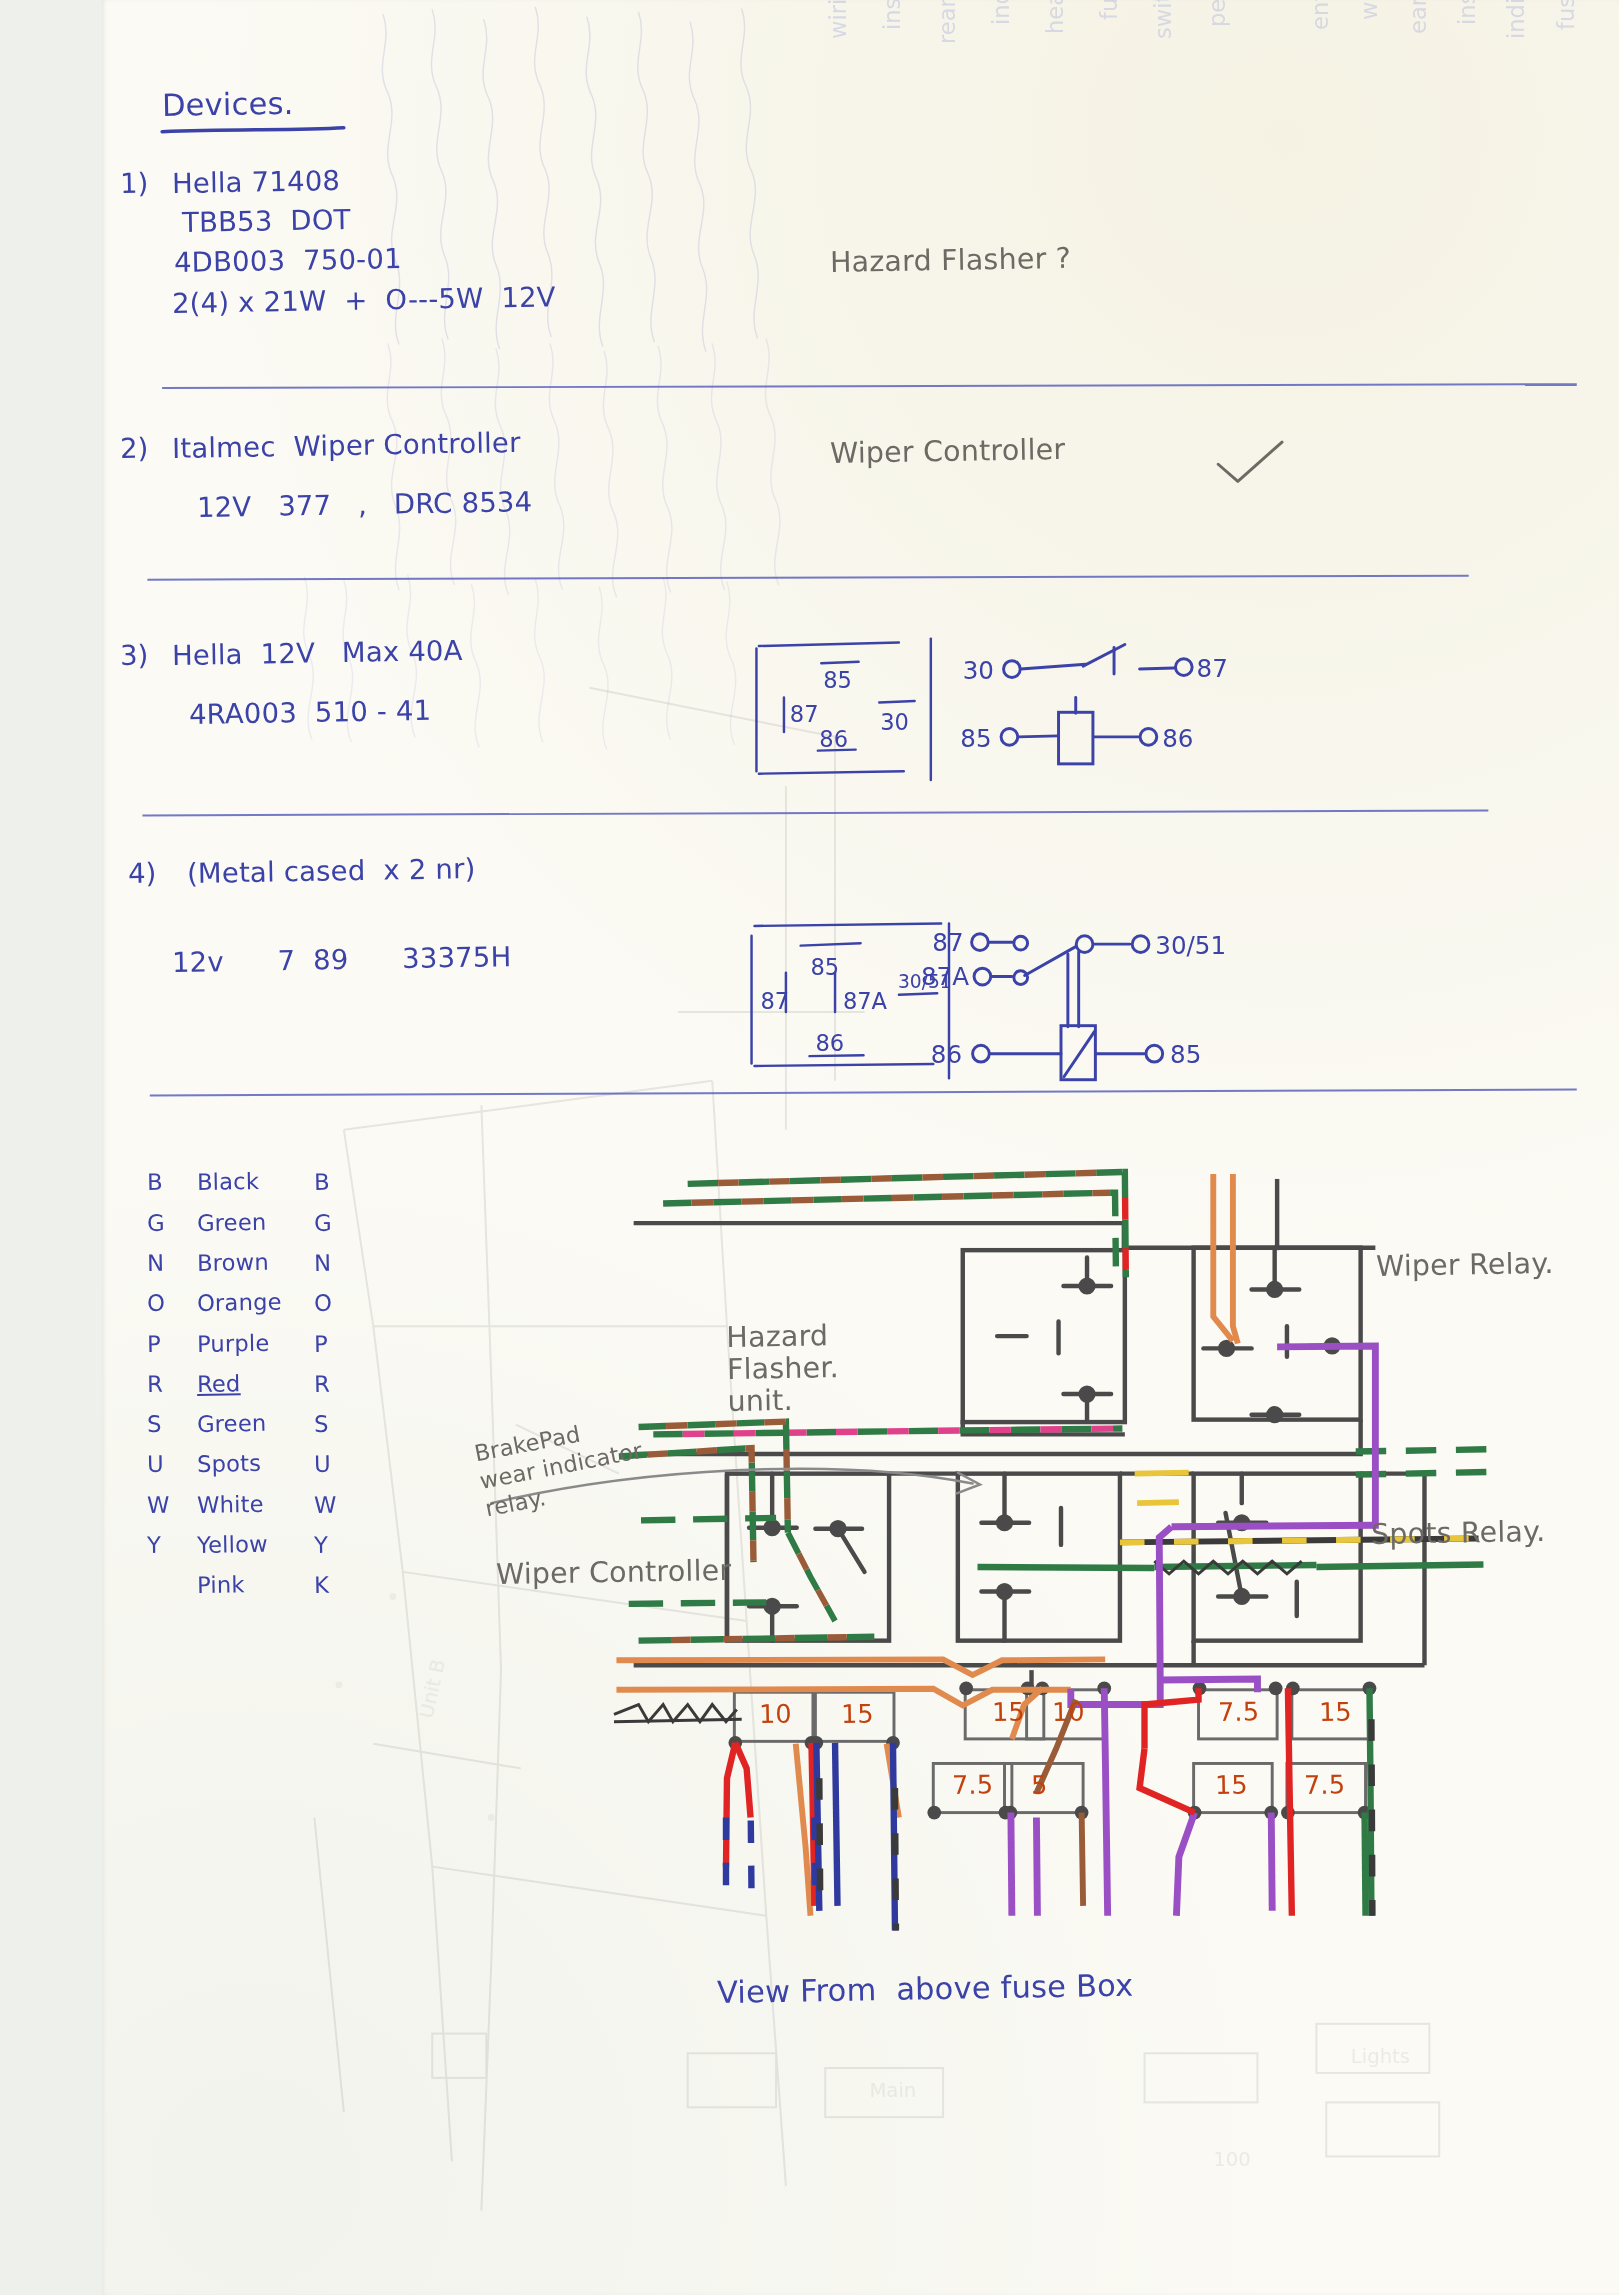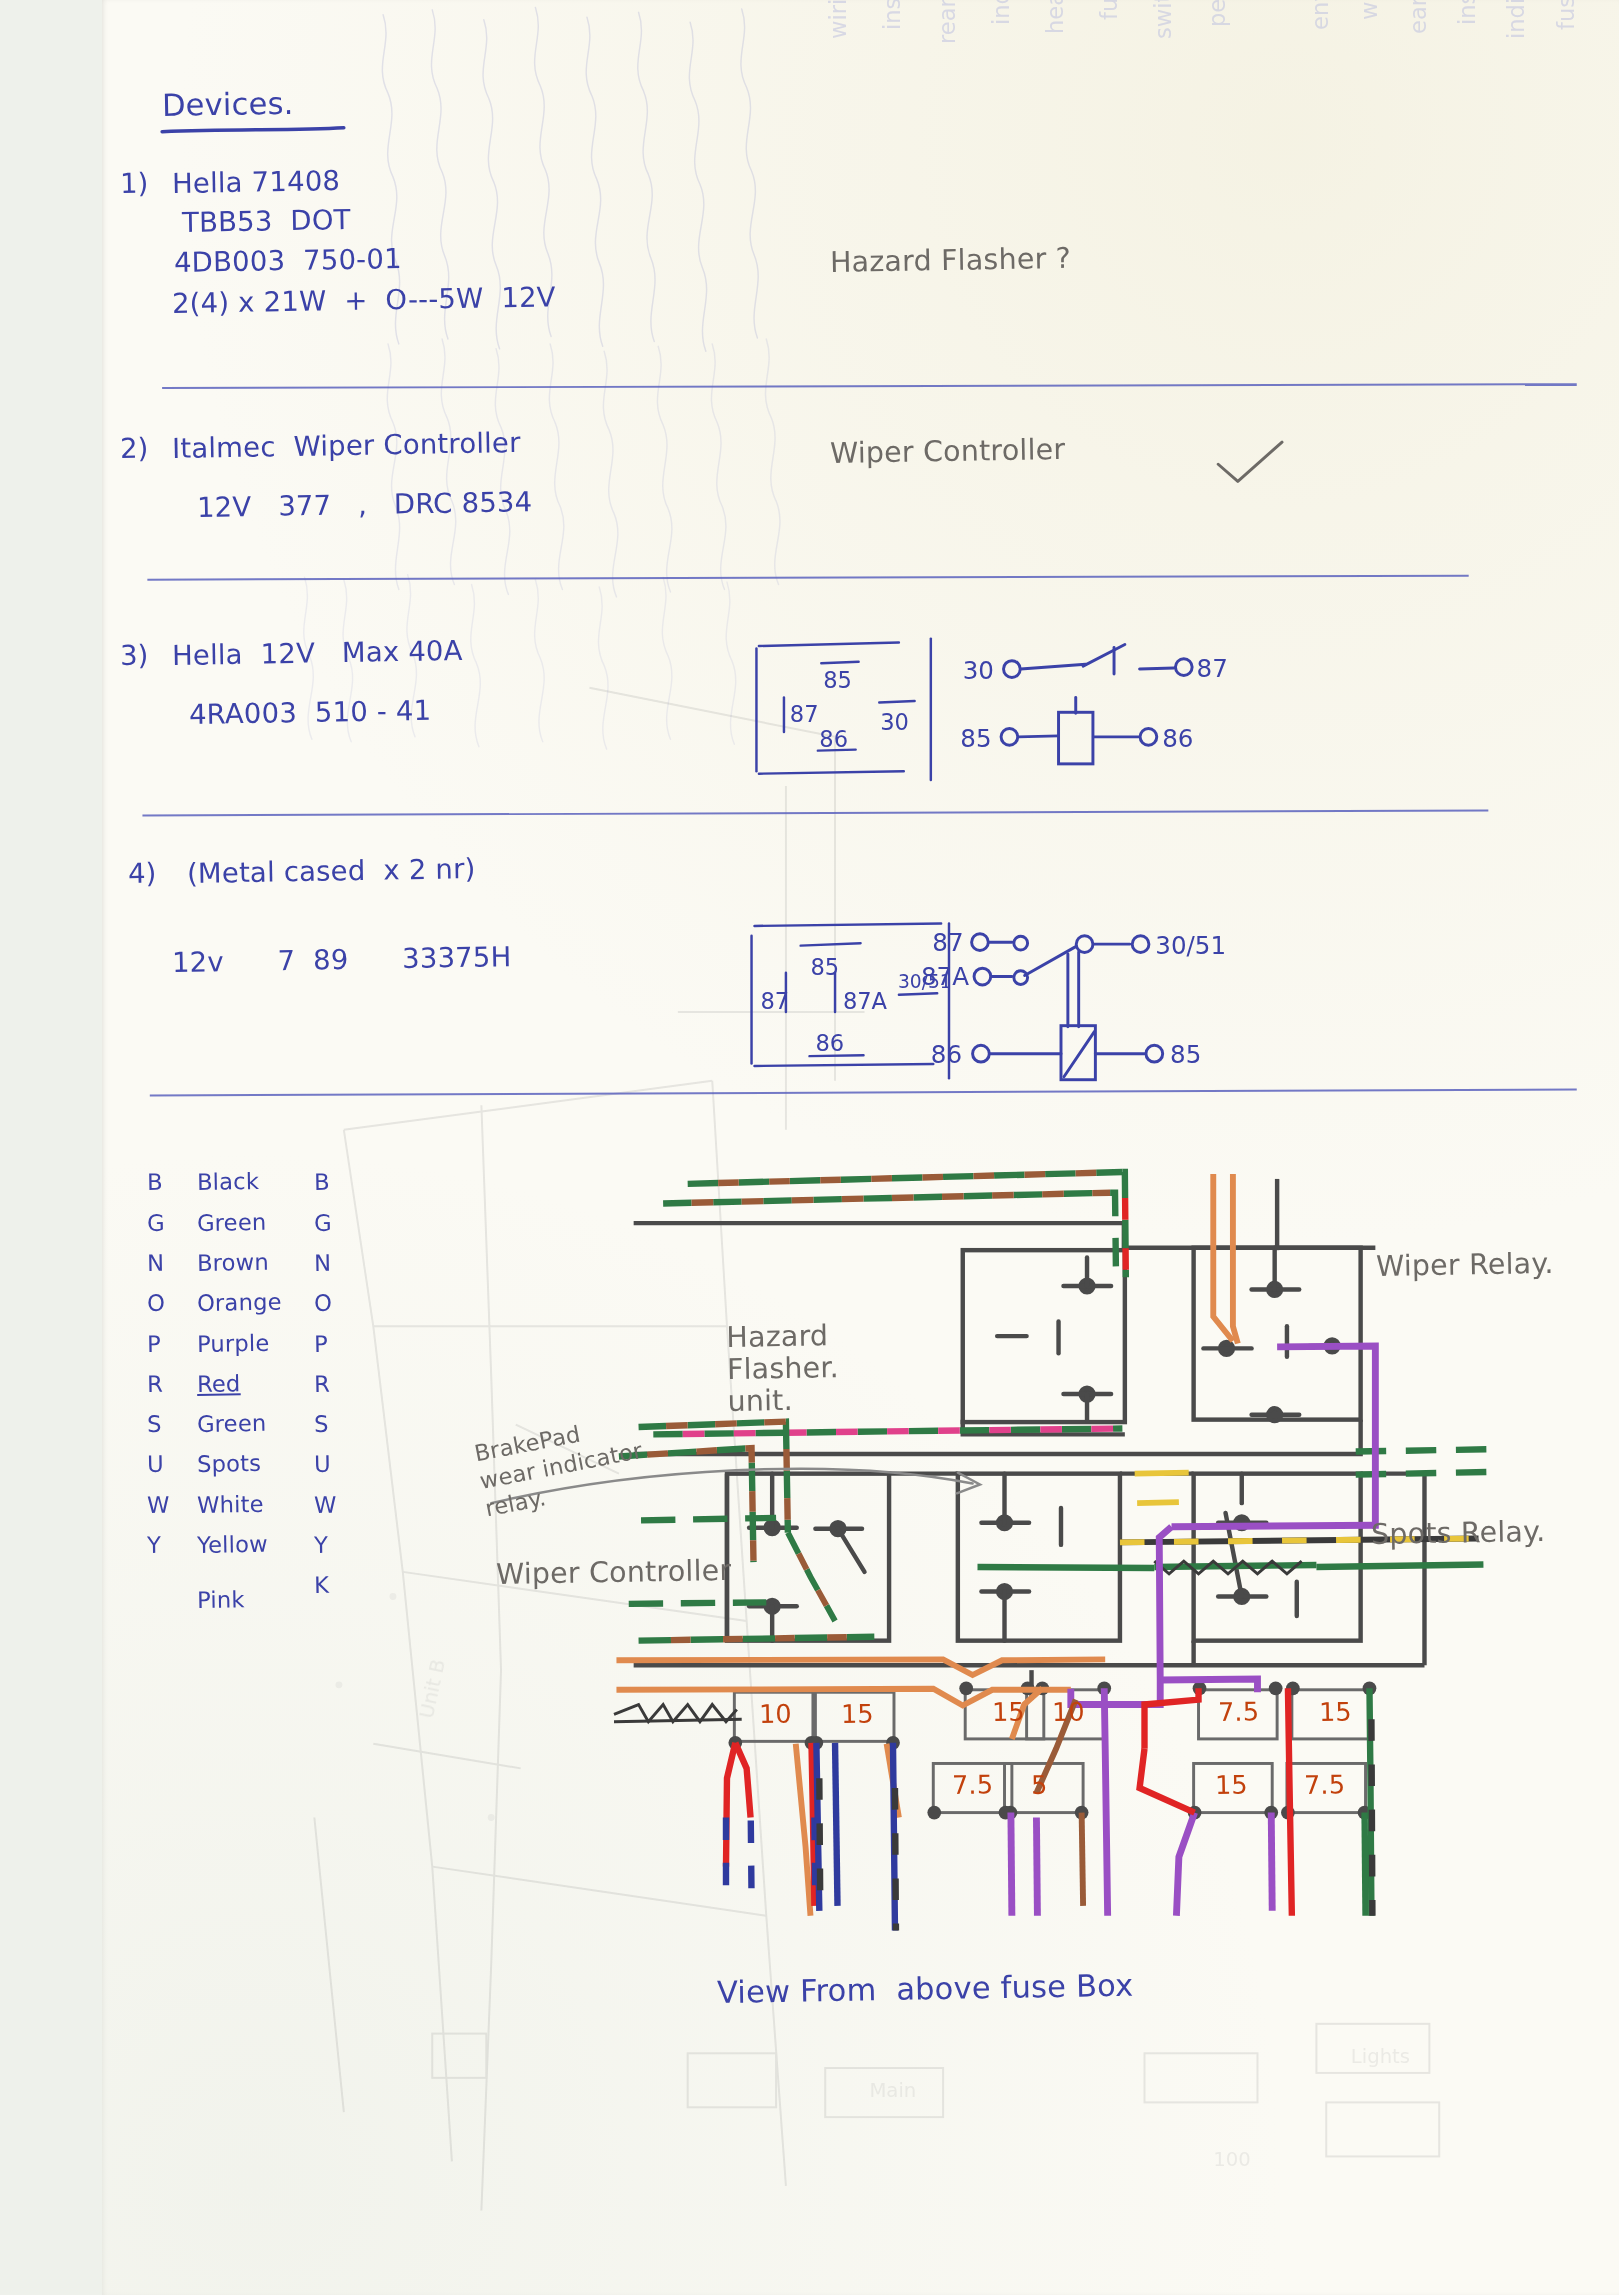--- a/index.html
+++ b/index.html
@@ -349,21 +349,21 @@
       <div class="ink legend hand" style="left: 147px; top: 1451px;">U</div>
       <div class="ink legend hand" style="left: 197px; top: 1451px;">Spots</div>
       <div class="ink legend hand" style="left: 314px; top: 1451px;">U</div>
       <div class="ink legend hand" style="left: 147px; top: 1492px;">W</div>
       <div class="ink legend hand" style="left: 197px; top: 1492px;">White</div>
       <div class="ink legend hand" style="left: 314px; top: 1492px;">W</div>
       <div class="ink legend hand" style="left: 147px; top: 1532px;">Y</div>
       <div class="ink legend hand" style="left: 197px; top: 1532px;">Yellow</div>
       <div class="ink legend hand" style="left: 314px; top: 1532px;">Y</div>
       <div class="ink legend hand" style="left: 147px; top: 1572px;"></div>
-      <div class="ink legend hand" style="left: 197px; top: 1572px; margin-top: 15px;">Pink</div>
+      <div class="ink legend hand" style="left: 197px; top: 1572px;">Pink</div>
       <div class="ink legend hand" style="left: 314px; top: 1572px;">K</div>
     </div>
 
   <svg class="ov" width="1619" height="2295" viewBox="0 0 3296 4672">
 
     <g stroke="#4a4a4a" stroke-width="9" fill="none" stroke-linejoin="miter">
 
       <rect x="1960" y="2545" width="330" height="350"></rect>
 
       <rect x="2430" y="2540" width="340" height="350"></rect>

